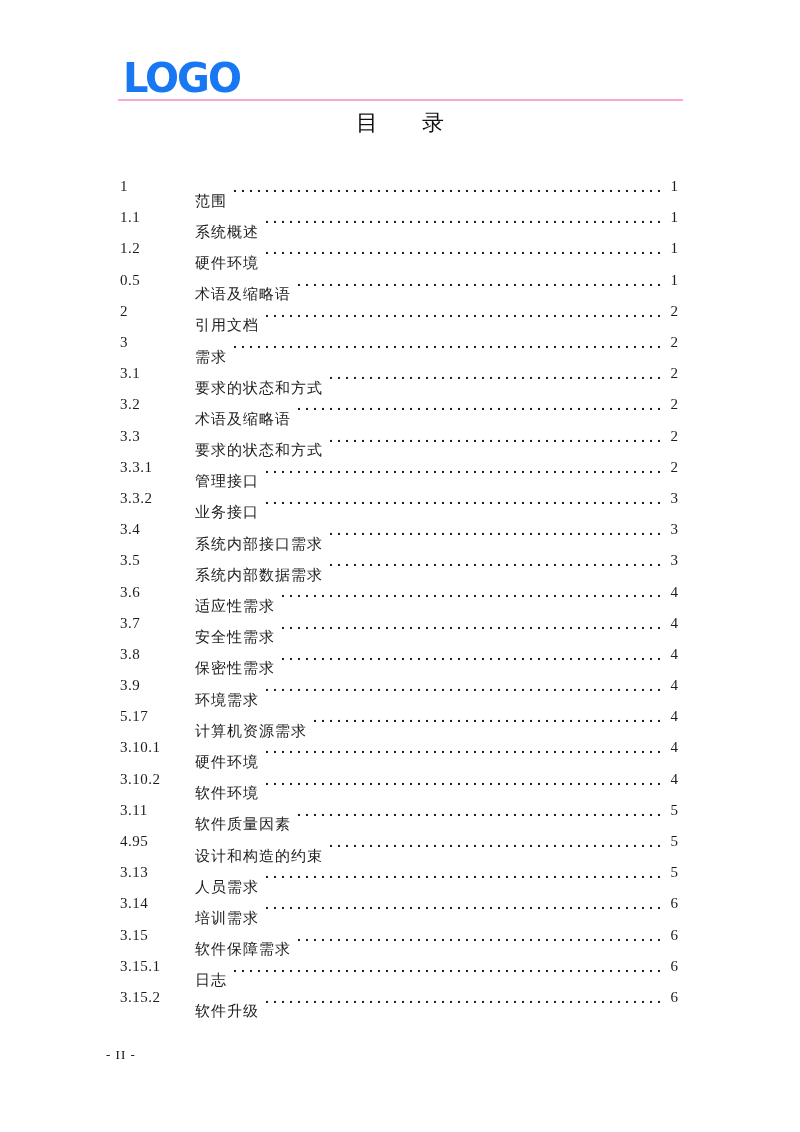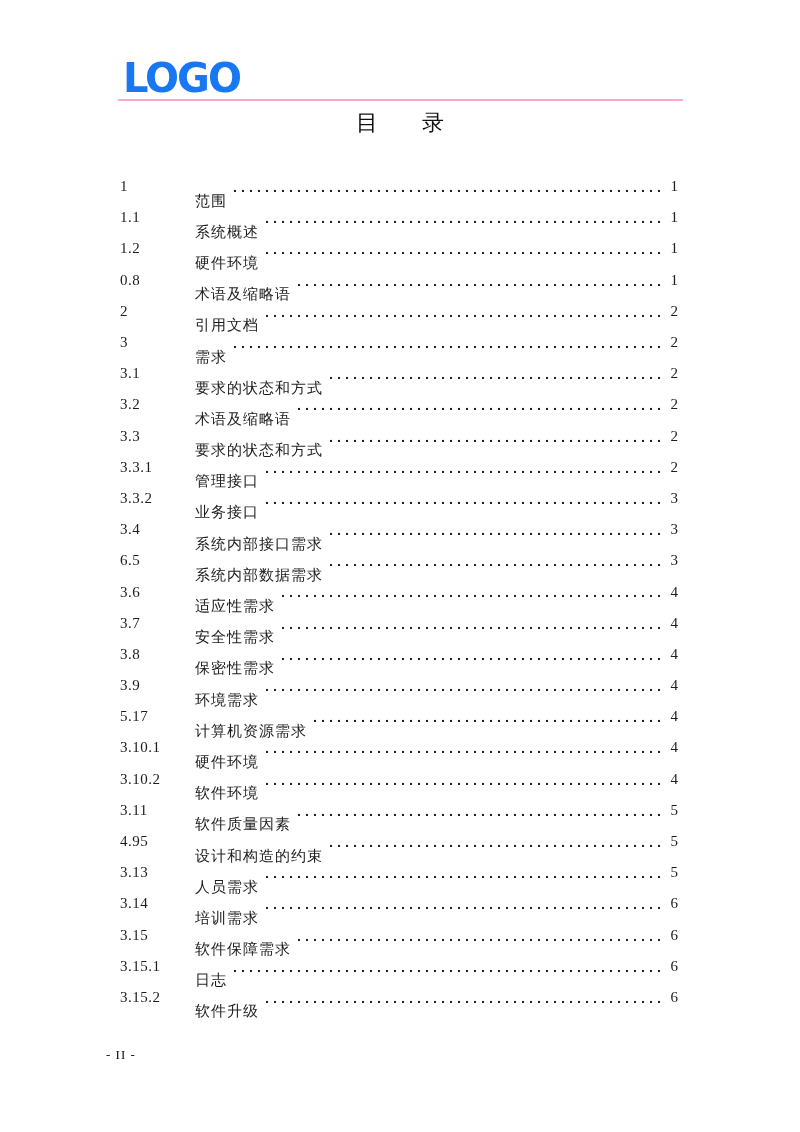--- a/index.html
+++ b/index.html
@@ -105,21 +105,21 @@
         <span class="leader"></span>
         <span class="toc-page">1</span>
       </div>
       <div class="toc-row">
         <span class="toc-num">1.2</span>
         <span class="toc-title">硬件环境</span>
         <span class="leader"></span>
         <span class="toc-page">1</span>
       </div>
       <div class="toc-row">
-        <span class="toc-num">0.8</span>
+        <span class="toc-num">0.5</span>
         <span class="toc-title">术语及缩略语</span>
         <span class="leader"></span>
         <span class="toc-page">1</span>
       </div>
       <div class="toc-row">
         <span class="toc-num">2</span>
         <span class="toc-title">引用文档</span>
         <span class="leader"></span>
         <span class="toc-page">2</span>
       </div>
@@ -159,21 +159,21 @@
         <span class="leader"></span>
         <span class="toc-page">3</span>
       </div>
       <div class="toc-row">
         <span class="toc-num">3.4</span>
         <span class="toc-title">系统内部接口需求</span>
         <span class="leader"></span>
         <span class="toc-page">3</span>
       </div>
       <div class="toc-row">
-        <span class="toc-num">6.5</span>
+        <span class="toc-num">3.5</span>
         <span class="toc-title">系统内部数据需求</span>
         <span class="leader"></span>
         <span class="toc-page">3</span>
       </div>
       <div class="toc-row">
         <span class="toc-num">3.6</span>
         <span class="toc-title">适应性需求</span>
         <span class="leader"></span>
         <span class="toc-page">4</span>
       </div>

